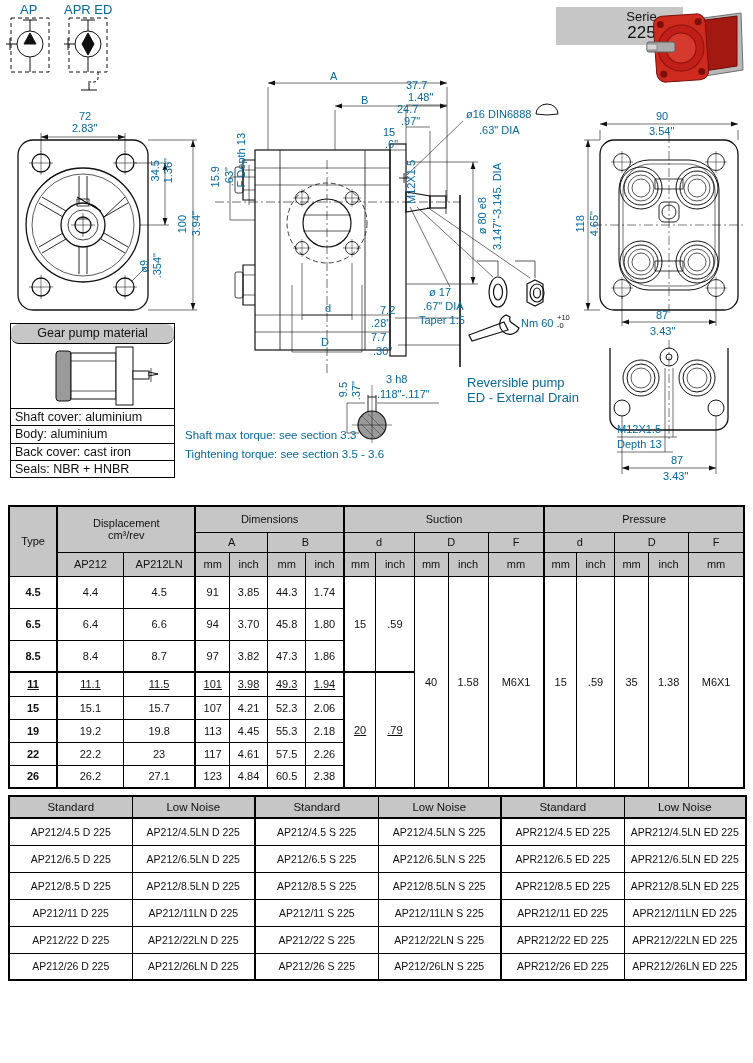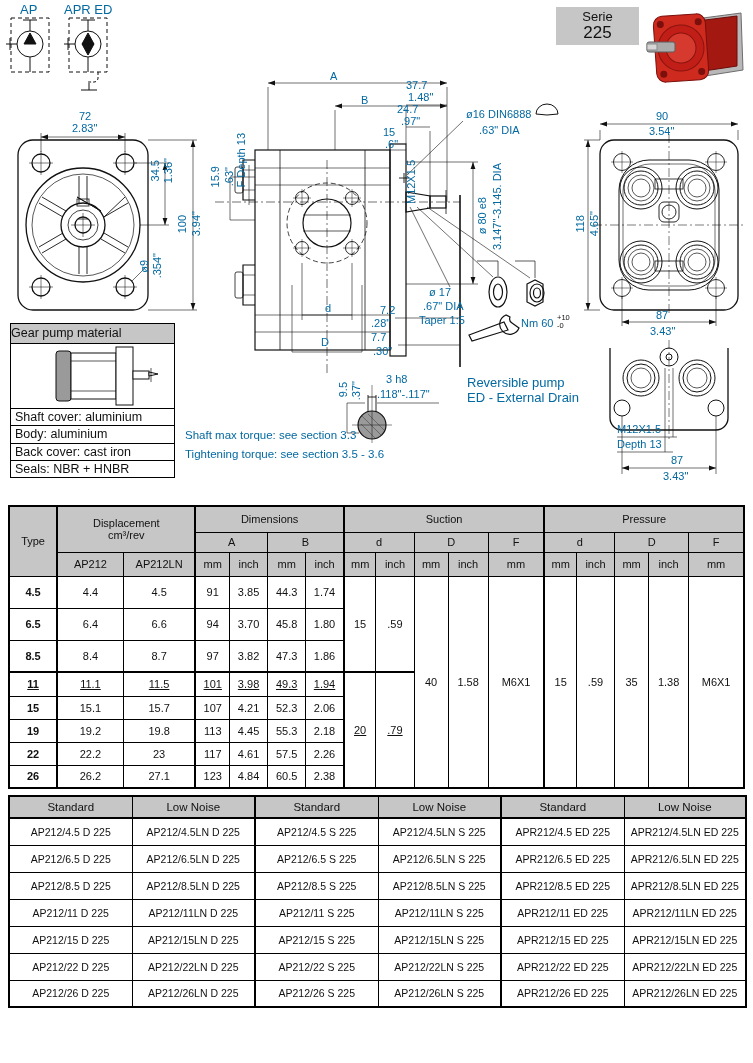--- a/index.html
+++ b/index.html
@@ -4,26 +4,26 @@
 <style>
   html,body{margin:0;padding:0;background:#e8e8e8;}
   .page{position:relative;width:753px;height:1063px;background:#fff;overflow:hidden;
         font-family:"Liberation Sans","DejaVu Sans",sans-serif;color:#111;}
   svg{position:absolute;}
   .lbl{position:absolute;font-size:11px;line-height:1.05;white-space:nowrap;color:#0369a1;}
   .vlbl{writing-mode:vertical-rl;transform:rotate(180deg);}
   .big{font-size:13px;}
   
   .serie{position:absolute;left:556px;top:7px;width:83px;height:38px;background:#c6c6c6;
-         display:flex;flex-direction:column;align-items:center;justify-content:center;line-height:1.1;}
+         display:flex;flex-direction:column;align-items:center;justify-content:center;line-height:1.1;padding-left:44px;}
   .serie .l1{font-size:13px;} .serie .l2{font-size:17px;}
   
   .matbox{position:absolute;left:10px;top:323px;width:165px;height:155px;border:1.5px solid #000;
           box-sizing:border-box;display:flex;flex-direction:column;font-size:12.5px;}
-  .matbox .mtitle{background:#c6c6c6;border-bottom:1px solid #000;text-align:left;height:19px;line-height:19px;}
+  .matbox .mtitle{background:#c6c6c6;border-bottom:1px solid #000;text-align:center;height:19px;line-height:19px;border-radius:8px;}
   .matbox .mimg{flex:0 0 64px;position:relative;}
   .matbox .mrow{border-top:1px solid #000;height:17px;line-height:16px;padding-left:4px;}
   
   .stk{position:absolute;font-size:7.5px;line-height:1;display:flex;flex-direction:column;}
   
   table{border-collapse:collapse;table-layout:fixed;position:absolute;background:#fff;}
   #main-table{left:8px;top:505px;width:737px;border:2px solid #000;}
   #main-table th,#main-table td{border:1px solid #000;text-align:center;vertical-align:middle;
       padding:0;font-size:11px;overflow:hidden;}
   #main-table th{background:#c6c6c6;font-weight:normal;}
@@ -516,28 +516,20 @@
     </tr>
     <tr style="height:27px">
       <td>AP212/11 D 225</td>
       <td class="br2">AP212/11LN D 225</td>
       <td>AP212/11 S 225</td>
       <td class="br2">AP212/11LN S 225</td>
       <td>APR212/11 ED 225</td>
       <td>APR212/11LN ED 225</td>
     </tr>
     <tr style="height:27px">
-      <td>AP212/15 D 225</td>
-      <td class="br2">AP212/15LN D 225</td>
-      <td>AP212/15 S 225</td>
-      <td class="br2">AP212/15LN S 225</td>
-      <td>APR212/15 ED 225</td>
-      <td>APR212/15LN ED 225</td>
-    </tr>
-    <tr style="height:27px">
       <td>AP212/22 D 225</td>
       <td class="br2">AP212/22LN D 225</td>
       <td>AP212/22 S 225</td>
       <td class="br2">AP212/22LN S 225</td>
       <td>APR212/22 ED 225</td>
       <td>APR212/22LN ED 225</td>
     </tr>
     <tr style="height:27px">
       <td>AP212/26 D 225</td>
       <td class="br2">AP212/26LN D 225</td>

